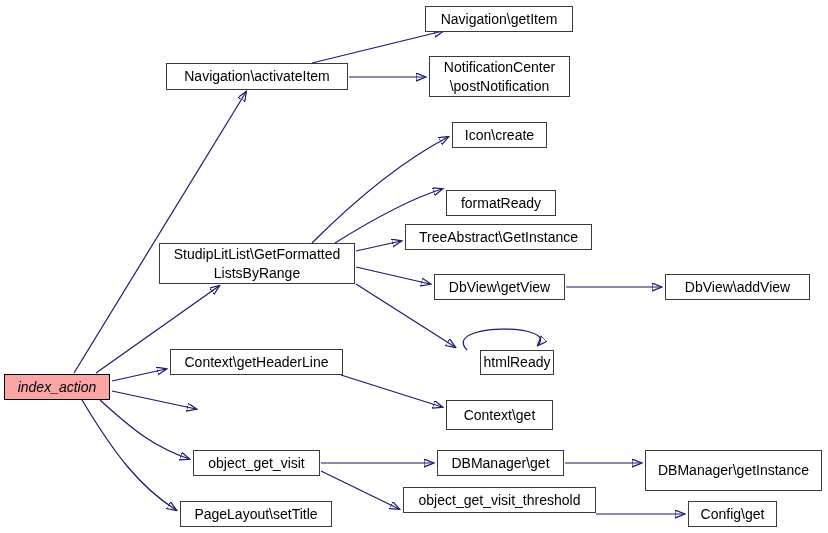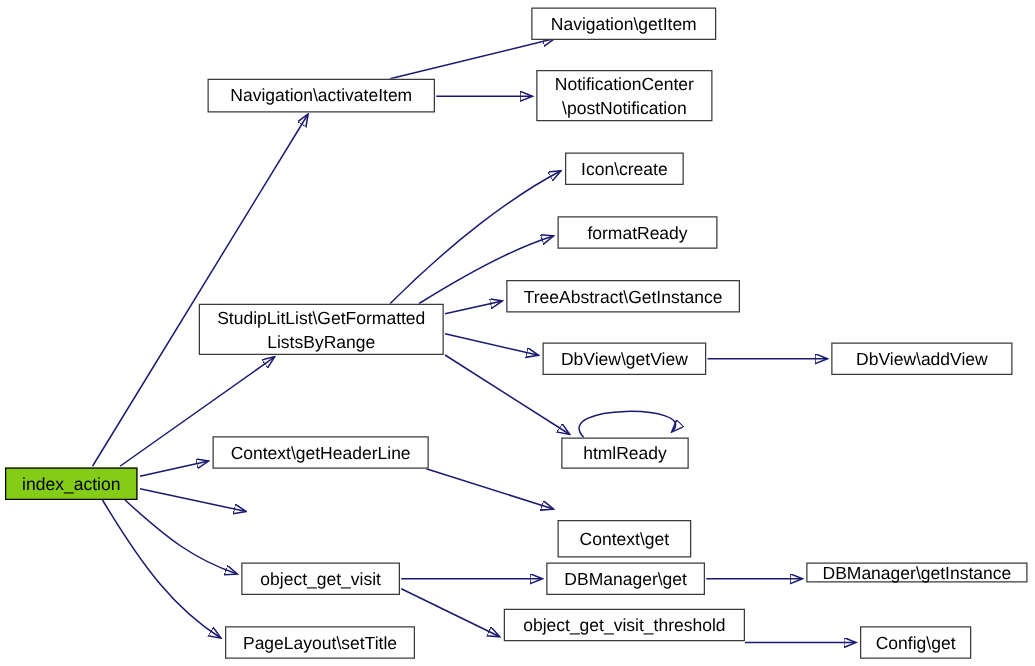--- a/index.html
+++ b/index.html
@@ -37,23 +37,24 @@
     line-height: 1.32;
     display: flex;
     align-items: center;
     justify-content: center;
     text-align: center;
     white-space: pre-line;
     padding: 0 4px;
     cursor: pointer;
   }
   .node.highlight {
-    background: #84cc16;
+    background: #fca5a5;
     border-color: #000000;
     cursor: default;
+    font-style: italic;
   }
 </style>
 </head>
 <body>
 
 <div class="canvas">
 
   <svg class="edges" viewBox="0 0 828 533">
     <defs>
       <marker id="arrow" markerWidth="11" markerHeight="9" refX="9" refY="4" orient="auto" markerUnits="userSpaceOnUse">
@@ -86,43 +87,43 @@
 
   <div class="node" style="left:166px; top:63px; width:182px; height:27px;">Navigation\activateItem</div>
 
   <div class="node" style="left:425px; top:6px; width:148px; height:26px;">Navigation\getItem</div>
 
   <div class="node" style="left:429px; top:56px; width:141px; height:41px;">NotificationCenter
 \postNotification</div>
 
   <div class="node" style="left:452px; top:122px; width:95px; height:26px;">Icon\create</div>
 
-  <div class="node" style="left:446px; top:173px; width:128px; height:26px;">formatReady</div>
+  <div class="node" style="left:446px; top:190px; width:110px; height:26px;">formatReady</div>
 
   <div class="node" style="left:405px; top:224px; width:187px; height:26px;">TreeAbstract\GetInstance</div>
 
   <div class="node" style="left:434px; top:274px; width:131px; height:26px;">DbView\getView</div>
 
   <div class="node" style="left:665px; top:274px; width:145px; height:26px;">DbView\addView</div>
 
   <div class="node" style="left:159px; top:243px; width:196px; height:41px;">StudipLitList\GetFormatted
 ListsByRange</div>
 
-  <div class="node" style="left:449px; top:350px; width:102px; height:25px;">htmlReady</div>
+  <div class="node" style="left:480px; top:350px; width:74px; height:25px;">htmlReady</div>
 
   <div class="node" style="left:170px; top:349px; width:173px; height:26px;">Context\getHeaderLine</div>
 
 
-  <div class="node" style="left:446px; top:416px; width:107px; height:30px;text-align:center;">Context\get</div>
+  <div class="node" style="left:446px; top:400px; width:107px; height:30px;text-align:center;">Context\get</div>
 
   <div class="node" style="left:193px; top:450px; width:127px; height:26px;">object_get_visit</div>
 
   <div class="node" style="left:437px; top:450px; width:127px; height:26px;">DBManager\get</div>
 
-  <div class="node" style="left:645px; top:450px; width:177px; height:16px;">DBManager\getInstance</div>
+  <div class="node" style="left:645px; top:450px; width:177px; height:41px;">DBManager\getInstance</div>
 
   <div class="node" style="left:180px; top:501px; width:152px; height:26px;">PageLayout\setTitle</div>
 
   <div class="node" style="left:403px; top:487px; width:193px; height:26px;">object_get_visit_threshold</div>
 
   <div class="node" style="left:688px; top:501px; width:89px; height:26px;">Config\get</div>
 
 </div>
 
 </body></html>

